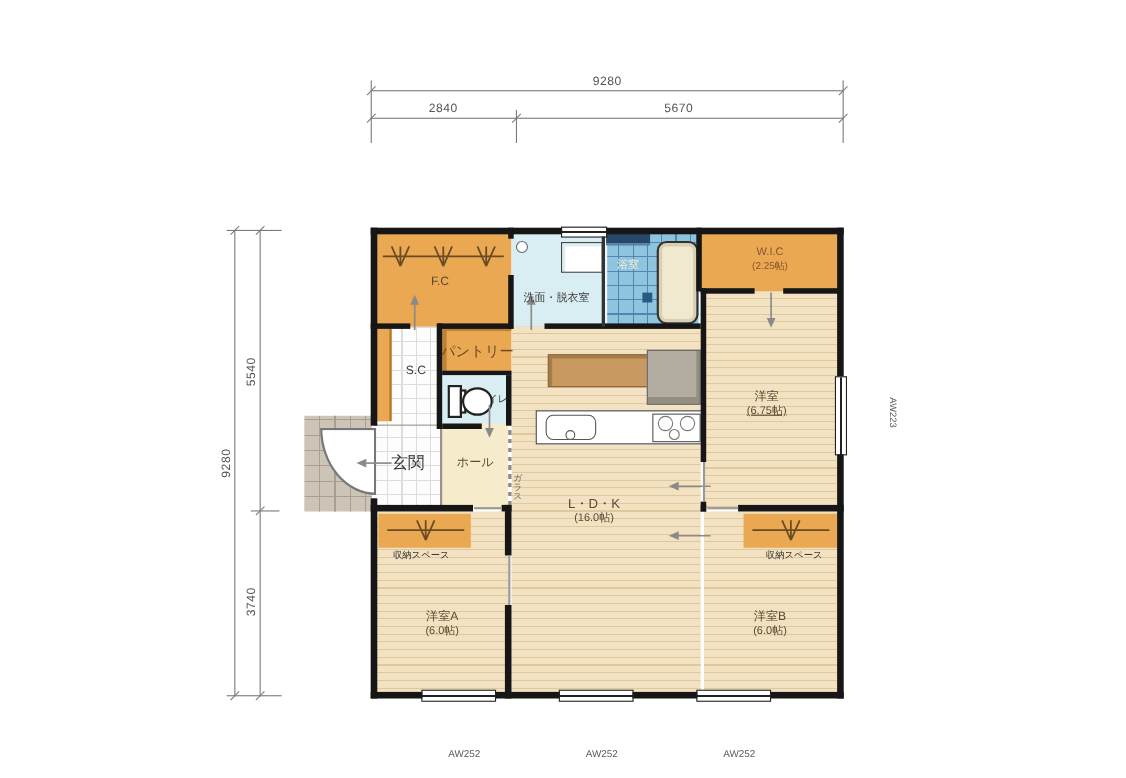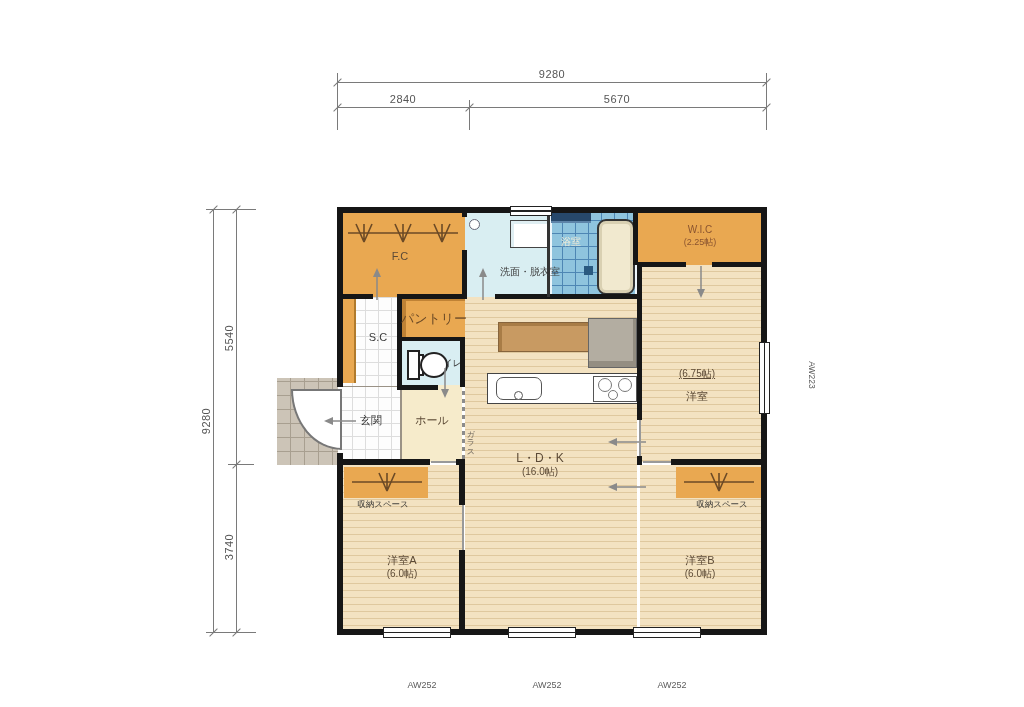--- a/index.html
+++ b/index.html
@@ -218,33 +218,33 @@
   <div class="thinline" style="left:340px;top:386px;width:58px;height:1px;"></div>
   <div class="thinline" style="left:400px;top:387px;width:2px;height:75px;"></div>
 
   <div class="winH" style="left:383px;top:627px;width:66px;height:9px;"></div>
   <div class="winH" style="left:508px;top:627px;width:66px;height:9px;"></div>
   <div class="winH" style="left:633px;top:627px;width:66px;height:9px;"></div>
   <div class="winV" style="left:759px;top:342px;width:9px;height:70px;"></div>
   <div class="winH" style="left:510px;top:206px;width:40px;height:8px;"></div>
 
   <div class="lb" style="left:400px;top:257px;font-size:11px;">F.C</div>
-  <div class="lb" style="left:530px;top:272px;font-size:10px;color:#3c3c3c;">洗面・脱衣室</div>
+  <div class="lb" style="left:506px;top:272px;font-size:10px;color:#3c3c3c;">洗面・脱衣室</div>
   <div class="lb" style="left:571px;top:242px;font-size:10px;color:#f4eed8;">浴室</div>
   <div class="lb" style="left:700px;top:230px;font-size:10px;color:#8a5430;">W.I.C</div>
   <div class="lb" style="left:700px;top:242px;font-size:9px;color:#8a5430;">(2.25帖)</div>
   <div class="lb" style="left:378px;top:338px;font-size:11px;color:#3c3c3c;">S.C</div>
   <div class="lb" style="left:434px;top:320px;font-size:13px;color:#6b4a26;font-family:Liberation Mono, monospace;">パントリー</div>
   <div class="lb" style="left:448px;top:363px;font-size:9px;color:#3c3c3c;z-index:4;">トイレ</div>
-  <div class="lb" style="left:371px;top:421px;font-size:11px;color:#2e2e2e;">玄関</div>
+  <div class="lb" style="left:371px;top:421px;font-size:15px;color:#2e2e2e;">玄関</div>
   <div class="lb" style="left:432px;top:421px;font-size:11px;">ホール</div>
   <div class="lb" style="left:470px;top:438px;font-size:8px;color:#6e665c;writing-mode:vertical-rl;transform:translate(-50%,-50%);">ガラス</div>
   <div class="lb" style="left:540px;top:458px;font-size:12px;">L・D・K</div>
   <div class="lb" style="left:540px;top:472px;font-size:10px;">(16.0帖)</div>
-  <div class="lb" style="left:697px;top:361px;font-size:11px;margin-top:36px;">洋室</div>
+  <div class="lb" style="left:697px;top:361px;font-size:11px;">洋室</div>
   <div class="lb" style="left:697px;top:374px;font-size:10px;text-decoration:underline;">(6.75帖)</div>
   <div class="lb" style="left:383px;top:504px;font-size:8.5px;color:#2e2e2e;">収納スペース</div>
   <div class="lb" style="left:722px;top:504px;font-size:8.5px;color:#2e2e2e;">収納スペース</div>
   <div class="lb" style="left:402px;top:561px;font-size:11px;">洋室A</div>
   <div class="lb" style="left:402px;top:574px;font-size:10px;">(6.0帖)</div>
   <div class="lb" style="left:700px;top:561px;font-size:11px;">洋室B</div>
   <div class="lb" style="left:700px;top:574px;font-size:10px;">(6.0帖)</div>
 
   <div class="code" style="left:422px;top:685px;">AW252</div>
   <div class="code" style="left:547px;top:685px;">AW252</div>

